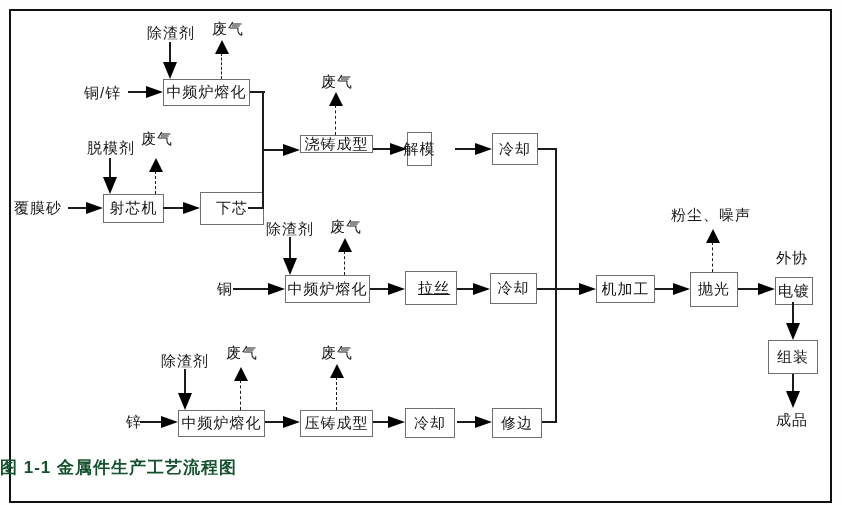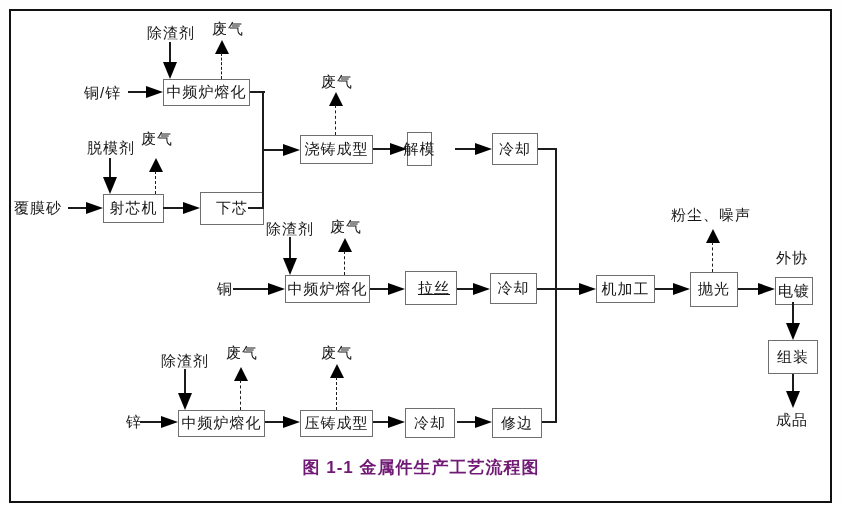--- a/index.html
+++ b/index.html
@@ -21,34 +21,34 @@
     position:absolute;font-size:15px;letter-spacing:1px;white-space:nowrap;color:#161616;line-height:1;
   }
   .hline{position:absolute;height:1.5px;background:#1c1c1c;}
   .vline{position:absolute;width:1.5px;background:#1c1c1c;}
   .vdash{position:absolute;width:0;border-left:1.6px dashed #1c1c1c;}
   .arr{position:absolute;width:0;height:0;}
   .arr.r{border-top:6.5px solid transparent;border-bottom:6.5px solid transparent;border-left:17px solid #000;}
   .arr.d{border-left:7.5px solid transparent;border-right:7.5px solid transparent;border-top:17px solid #000;}
   .arr.u{border-left:7px solid transparent;border-right:7px solid transparent;border-bottom:14px solid #000;}
   #caption{
-    position:absolute;left:0;right:0;top:456px;text-align:center;
-    font-size:17px;font-weight:bold;letter-spacing:1px;color:#701a75;
+    position:absolute;left:0;right:0;top:456px;
+    font-size:17px;font-weight:bold;letter-spacing:1px;color:#14532d;
   }
 </style>
 </head>
 <body>
 
 <div id="stage">
   <div id="frame"></div>
   <div id="canvas">
       <div class="box" style="left: 163px; top: 79px; width: 87px; height: 27px;">中频炉熔化</div>
       <div class="box" style="left: 103px; top: 194px; width: 61px; height: 29px;">射芯机</div>
       <div class="box" style="left: 200px; top: 192px; width: 64px; height: 33px;">下芯</div>
-      <div class="box" style="left: 300px; top: 135px; width: 73px; height: 29px;">浇铸成型</div>
+      <div class="box" style="left: 300px; top: 135px; width: 73px; height: 18px;">浇铸成型</div>
       <div class="box" style="left: 407px; top: 132px; width: 25px; height: 34px;">解模</div>
       <div class="box" style="left: 492px; top: 133px; width: 46px; height: 32px;">冷却</div>
       <div class="box" style="left: 285px; top: 275px; width: 85px; height: 28px;">中频炉熔化</div>
       <div class="box u" style="left: 405px; top: 271px; width: 52px; height: 34px;">拉丝</div>
       <div class="box" style="left: 490px; top: 273px; width: 47px; height: 31px;">冷却</div>
       <div class="box" style="left: 596px; top: 275px; width: 59px; height: 28px;">机加工</div>
       <div class="box" style="left: 690px; top: 272px; width: 48px; height: 35px;">抛光</div>
       <div class="box" style="left: 775px; top: 277px; width: 38px; height: 28px;">电镀</div>
       <div class="box" style="left: 768px; top: 340px; width: 50px; height: 34px;">组装</div>
       <div class="box" style="left: 178px; top: 410px; width: 87px; height: 27px;">中频炉熔化</div>

